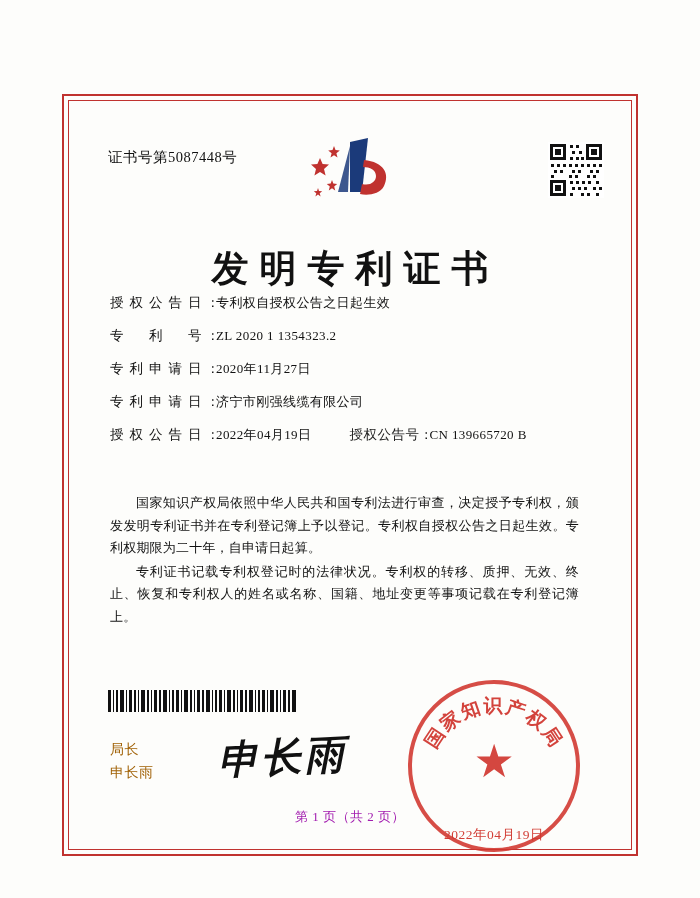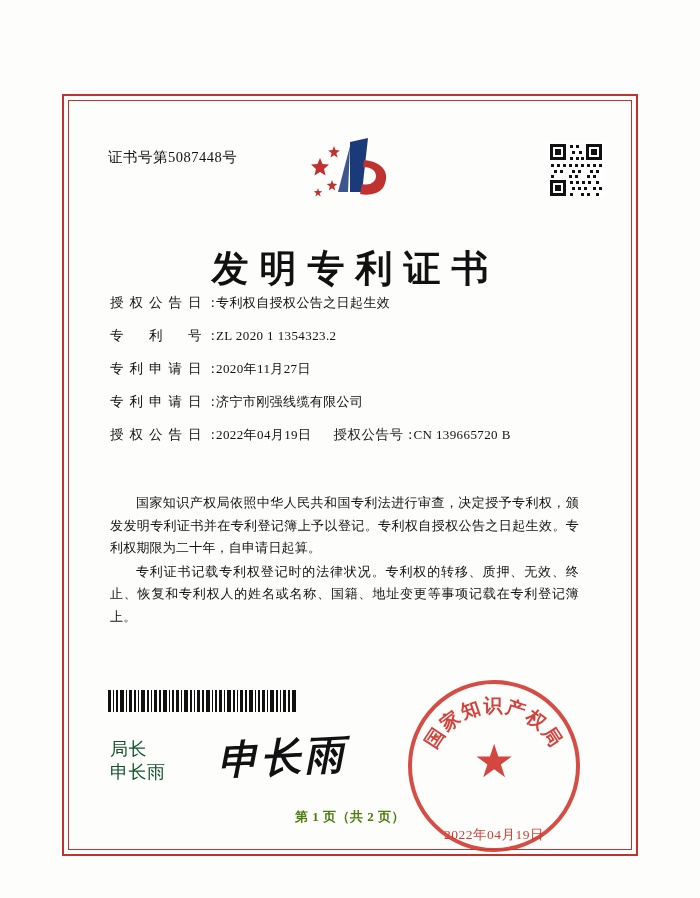--- a/index.html
+++ b/index.html
@@ -126,21 +126,21 @@
     width: 10px;
   }
   .f-value {
     display: inline-block;
     font-size: 13px;
     letter-spacing: 0.4px;
     color: #111;
   }
   .f-inline-label {
     display: inline-block;
-    margin-left: 22px;
+    margin-left: 38px;
     letter-spacing: 0.5px;
   }
 
   
   .paras {
     position: absolute;
     left: 20px;
     top: 374px;
     width: 484px;
     font-size: 13px;
@@ -168,24 +168,24 @@
     height: 22px;
     background: #111;
     display: block;
   }
 
   
   .sign-labels {
     position: absolute;
     left: 20px;
     top: 620px;
-    font-size: 18px;
+    font-size: 14px;
     line-height: 23px;
     letter-spacing: 0.5px;
-    color: #14532d;
+    color: #a16207;
   }
   .signature {
     position: absolute;
     left: 128px;
     top: 612px;
     font-size: 40px;
     font-family: "Liberation Serif", "DejaVu Serif", serif;
     font-style: italic;
     font-weight: bold;
     color: #111;
@@ -252,22 +252,21 @@
 
   
   .footer {
     position: absolute;
     left: 0;
     top: 690px;
     width: 520px;
     text-align: center;
     font-size: 13px;
     letter-spacing: 0.5px;
-    color: #4d7c0f;
-    font-weight: bold;
+    color: #a21caf;
   }
 </style>
 </head>
 <body>
 
 <div class="page">
 
   <div class="border-outer"></div>
   <div class="border-inner"></div>
 

